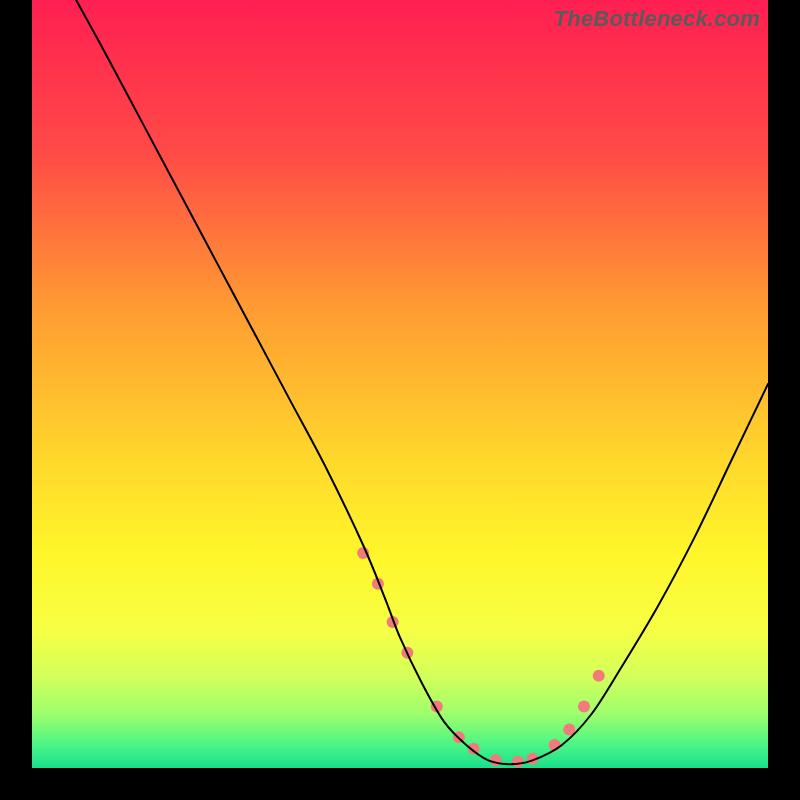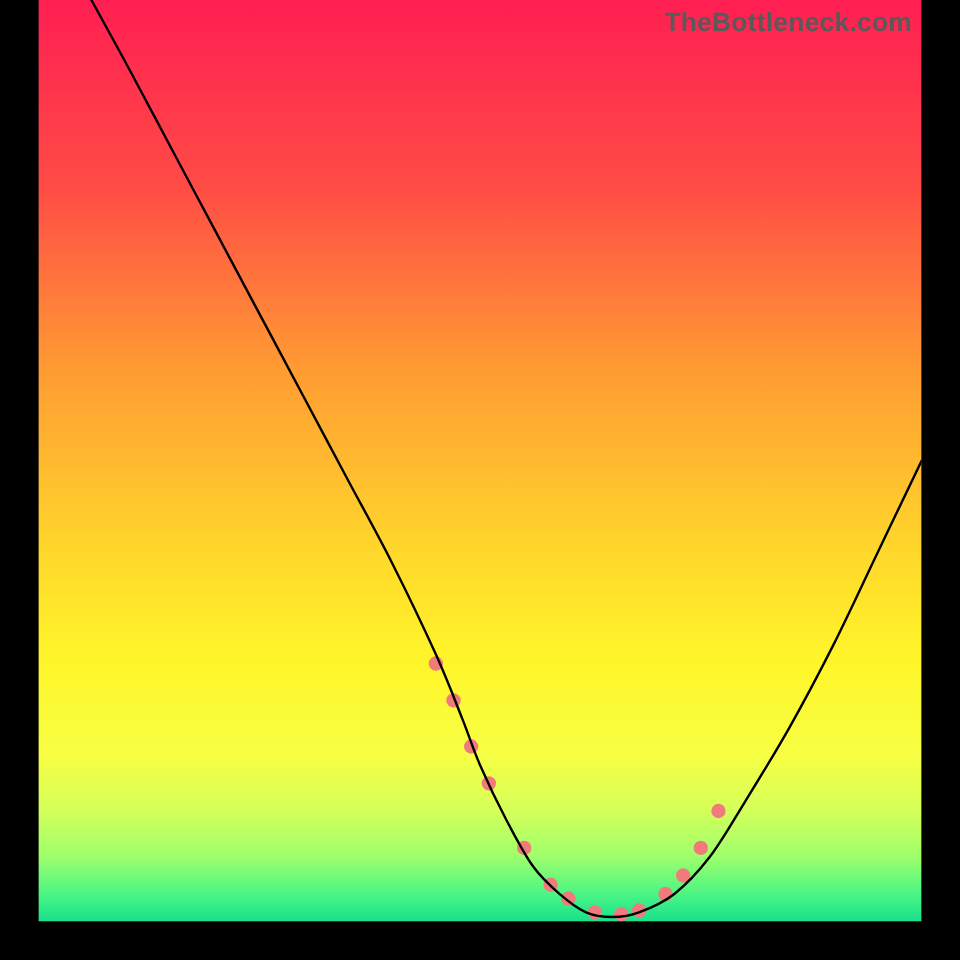--- a/index.html
+++ b/index.html
@@ -10,20 +10,21 @@
     background: #000;
     overflow: hidden;
   }
   .chart-frame {
     position: absolute;
     left: 0;
     top: 0;
     width: 800px;
     height: 568px;
     background: #000;
+    font-style: italic;
   }
   .plot-area {
     position: absolute;
     
     left: 32px;
     top: 0;
     width: 736px;
     height: 768px;
   }
   .watermark {

